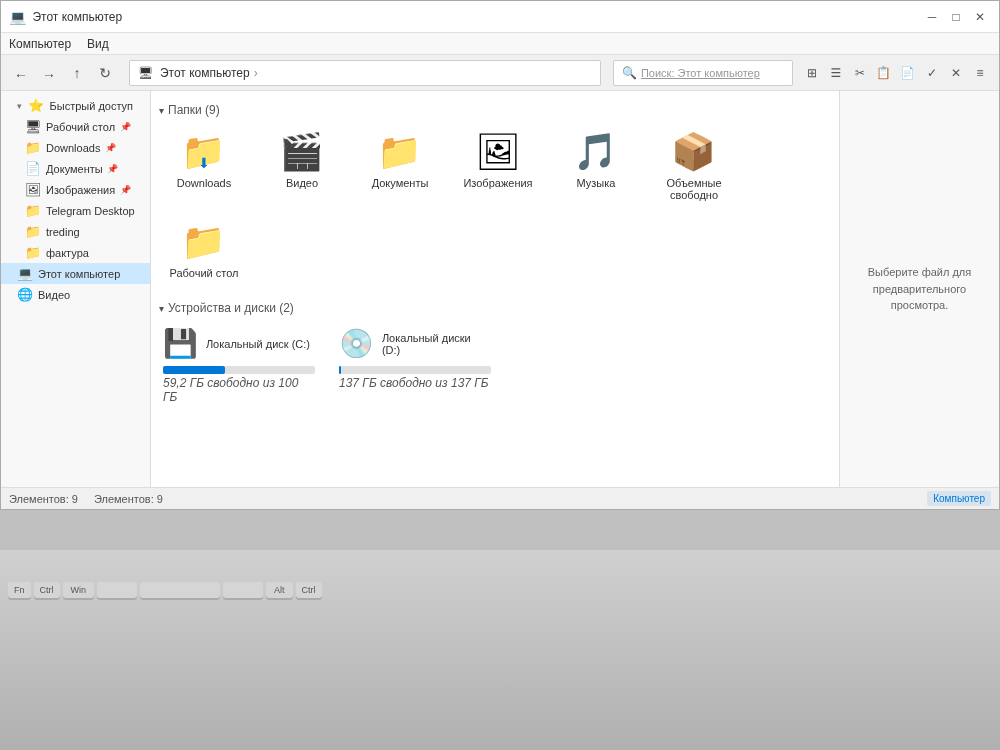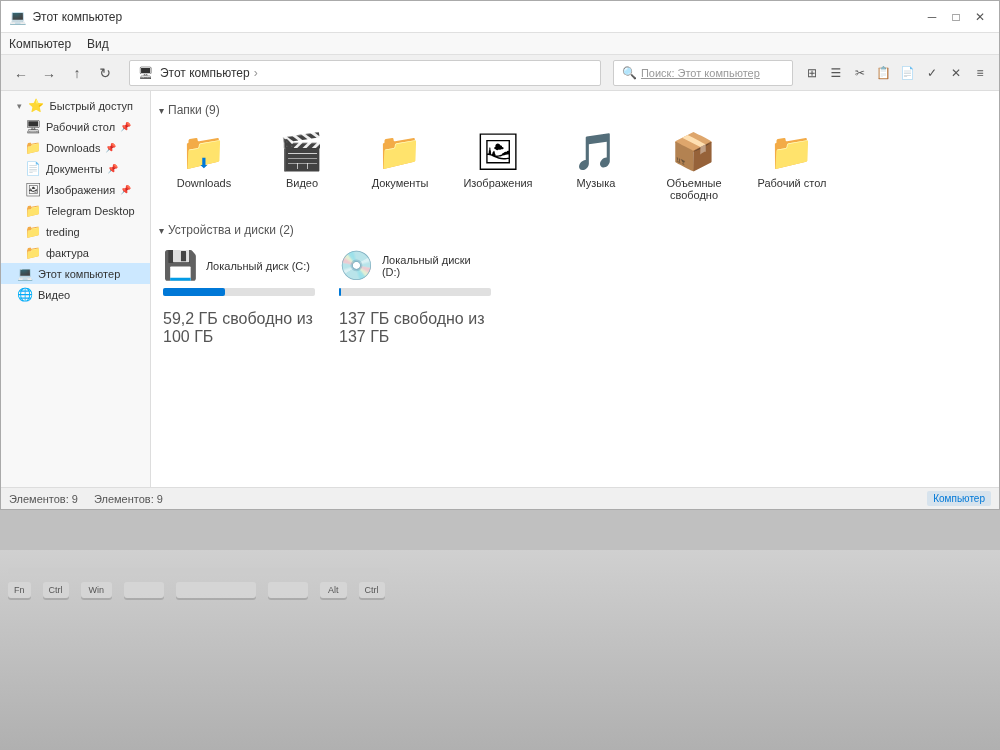--- a/index.html
+++ b/index.html
@@ -49,21 +49,21 @@
     
     .drives-grid { display: flex; gap: 16px; flex-wrap: wrap; }
     .drive-item { display: flex; flex-direction: column; width: 160px; cursor: pointer; padding: 4px; border-radius: 3px; }
     .drive-header { display: flex; align-items: center; gap: 8px; margin-bottom: 4px; }
     .drive-icon { font-size: 28px; }
     .drive-info { flex: 1; }
     .drive-name { font-size: 11px; color: #333; font-weight: 500; }
     .drive-bar-container { background: #e0e0e0; height: 8px; border-radius: 2px; margin-top: 2px; }
     .drive-bar { height: 8px; border-radius: 2px; }
     .drive-bar.blue { background: #0078d7; }
-    .drive-space { font-size: 16px; color: #555; margin-top: 14px; }
+    .drive-space { font-size: 12px; color: #555; margin-top: 2px; font-style: italic; }
 
     
     .preview-pane { width: 160px; background: #f8f8f8; border-left: 1px solid #ddd; display: flex; align-items: center; justify-content: center; padding: 12px; }
     .preview-text { font-size: 11px; color: #666; text-align: center; line-height: 1.5; }
 
     
     .status-bar { background: #f0f0f0; height: 22px; border-top: 1px solid #ddd; display: flex; align-items: center; padding: 0 8px; gap: 16px; }
     .status-text { font-size: 11px; color: #555; }
 
     
@@ -257,20 +257,23 @@
             </div>
           </div>
           <div class="drive-bar-container">
             <div class="drive-bar blue" style="width: 1%;"></div>
           </div>
           <div class="drive-space">137 ГБ свободно из 137 ГБ</div>
         </div>
       </div>
     </div>
 
+    <div class="preview-pane">
+      <span class="preview-text">Выберите файл для предварительного просмотра.</span>
+    </div>
 
   </div>
 
   <div class="status-bar">
     <span class="status-text">Элементов: 9</span>
     <span class="status-text">Элементов: 9</span>
     <div style="flex:1;"></div>
     <span class="computer-label">Компьютер</span>
   </div>
 
@@ -300,21 +303,21 @@
       <div class="taskbar-time">3:09</div>
       <div class="taskbar-date">10.05.2023</div>
     </div>
     <span style="font-size:10px;color:#aaa;">|</span>
   </div>
 </div>
 
 <div class="keyboard-area">
   <div style="display:flex;gap:4px;padding:8px;flex-wrap:wrap;opacity:0.6;">
     <div style="width:100%;height:6px;background:#ccc;border-radius:2px;margin-bottom:4px;"></div>
-    <div style="display:flex;gap:12px;">
+    <div style="display:flex;gap:3px;">
       <span style="background:#ddd;padding:3px 6px;border-radius:3px;font-size:9px;box-shadow:0 2px 0 #999;">Fn</span>
       <span style="background:#ddd;padding:3px 6px;border-radius:3px;font-size:9px;box-shadow:0 2px 0 #999;">Ctrl</span>
       <span style="background:#ddd;padding:3px 8px;border-radius:3px;font-size:9px;box-shadow:0 2px 0 #999;">Win</span>
       <span style="background:#ddd;padding:3px 20px;border-radius:3px;font-size:9px;box-shadow:0 2px 0 #999;"></span>
       <span style="background:#ddd;padding:3px 40px;border-radius:3px;font-size:9px;box-shadow:0 2px 0 #999;"></span>
       <span style="background:#ddd;padding:3px 20px;border-radius:3px;font-size:9px;box-shadow:0 2px 0 #999;"></span>
       <span style="background:#ddd;padding:3px 8px;border-radius:3px;font-size:9px;box-shadow:0 2px 0 #999;">Alt</span>
       <span style="background:#ddd;padding:3px 6px;border-radius:3px;font-size:9px;box-shadow:0 2px 0 #999;">Ctrl</span>
     </div>
   </div>

